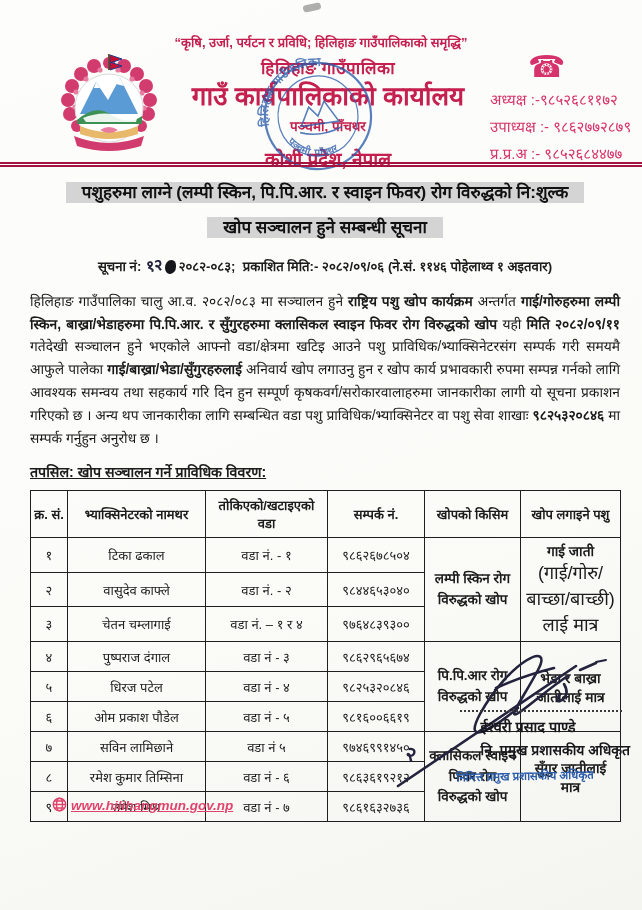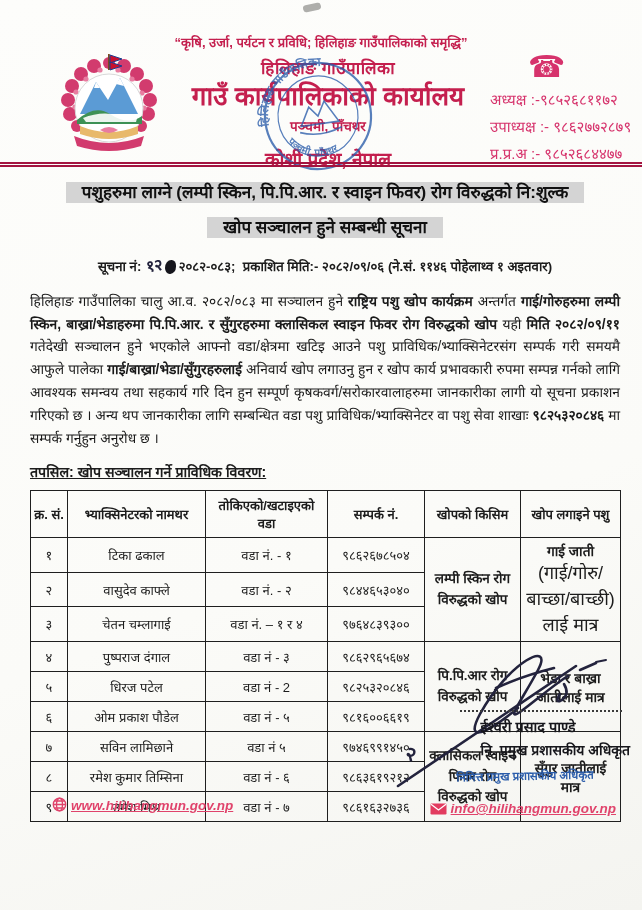--- a/index.html
+++ b/index.html
@@ -211,21 +211,21 @@
         <td>वडा नं - ३</td>
         <td>९८६२९६५६७४</td>
         <td class="vac-cell" rowspan="3">पि.पि.आर रोग विरुद्धको खोप</td>
         <td rowspan="3">
           <span class="animal-title">भेडा र बाख्रा जातीलाई मात्र</span>
         </td>
       </tr>
       <tr>
         <td>५</td>
         <td>धिरज पटेल</td>
-        <td>वडा नं - 2</td>
+        <td>वडा नं - ४</td>
         <td>९८२५३२०८४६</td>
       </tr>
       <tr>
         <td>६</td>
         <td>ओम प्रकाश पौडेल</td>
         <td>वडा नं - ५</td>
         <td>९८१६००६६१९</td>
       </tr>
       <tr>
         <td>७</td>
@@ -275,22 +275,14 @@
     <span class="f-icon">
       <svg width="15" height="15" viewBox="0 0 15 15">
           <g fill="none" stroke="#e0436b" stroke-width="1.4">
             <circle cx="7.5" cy="7.5" r="6.2"></circle>
             <ellipse cx="7.5" cy="7.5" rx="3" ry="6.2"></ellipse>
             <path d="M1.5,7.5 h12 M2.4,4 h10.2 M2.4,11 h10.2"></path>
           </g>
         </svg>
     </span><span class="lk">www.hilihangmun.gov.np</span>
   </div>
-  <div class="footer-link mail">
-    <span class="f-icon">
-      <svg width="17" height="12" viewBox="0 0 17 12">
-          <rect x="0.5" y="0.5" width="16" height="11" rx="1.2" fill="#e23b5f"></rect>
-          <path d="M1,1.2 L8.5,7 L16,1.2" fill="none" stroke="#ffffff" stroke-width="1.3"></path>
-        </svg>
-    </span><span class="lk">info@hilihangmun.gov.np</span>
-  </div>
 
 </div>
 
 </body></html>

